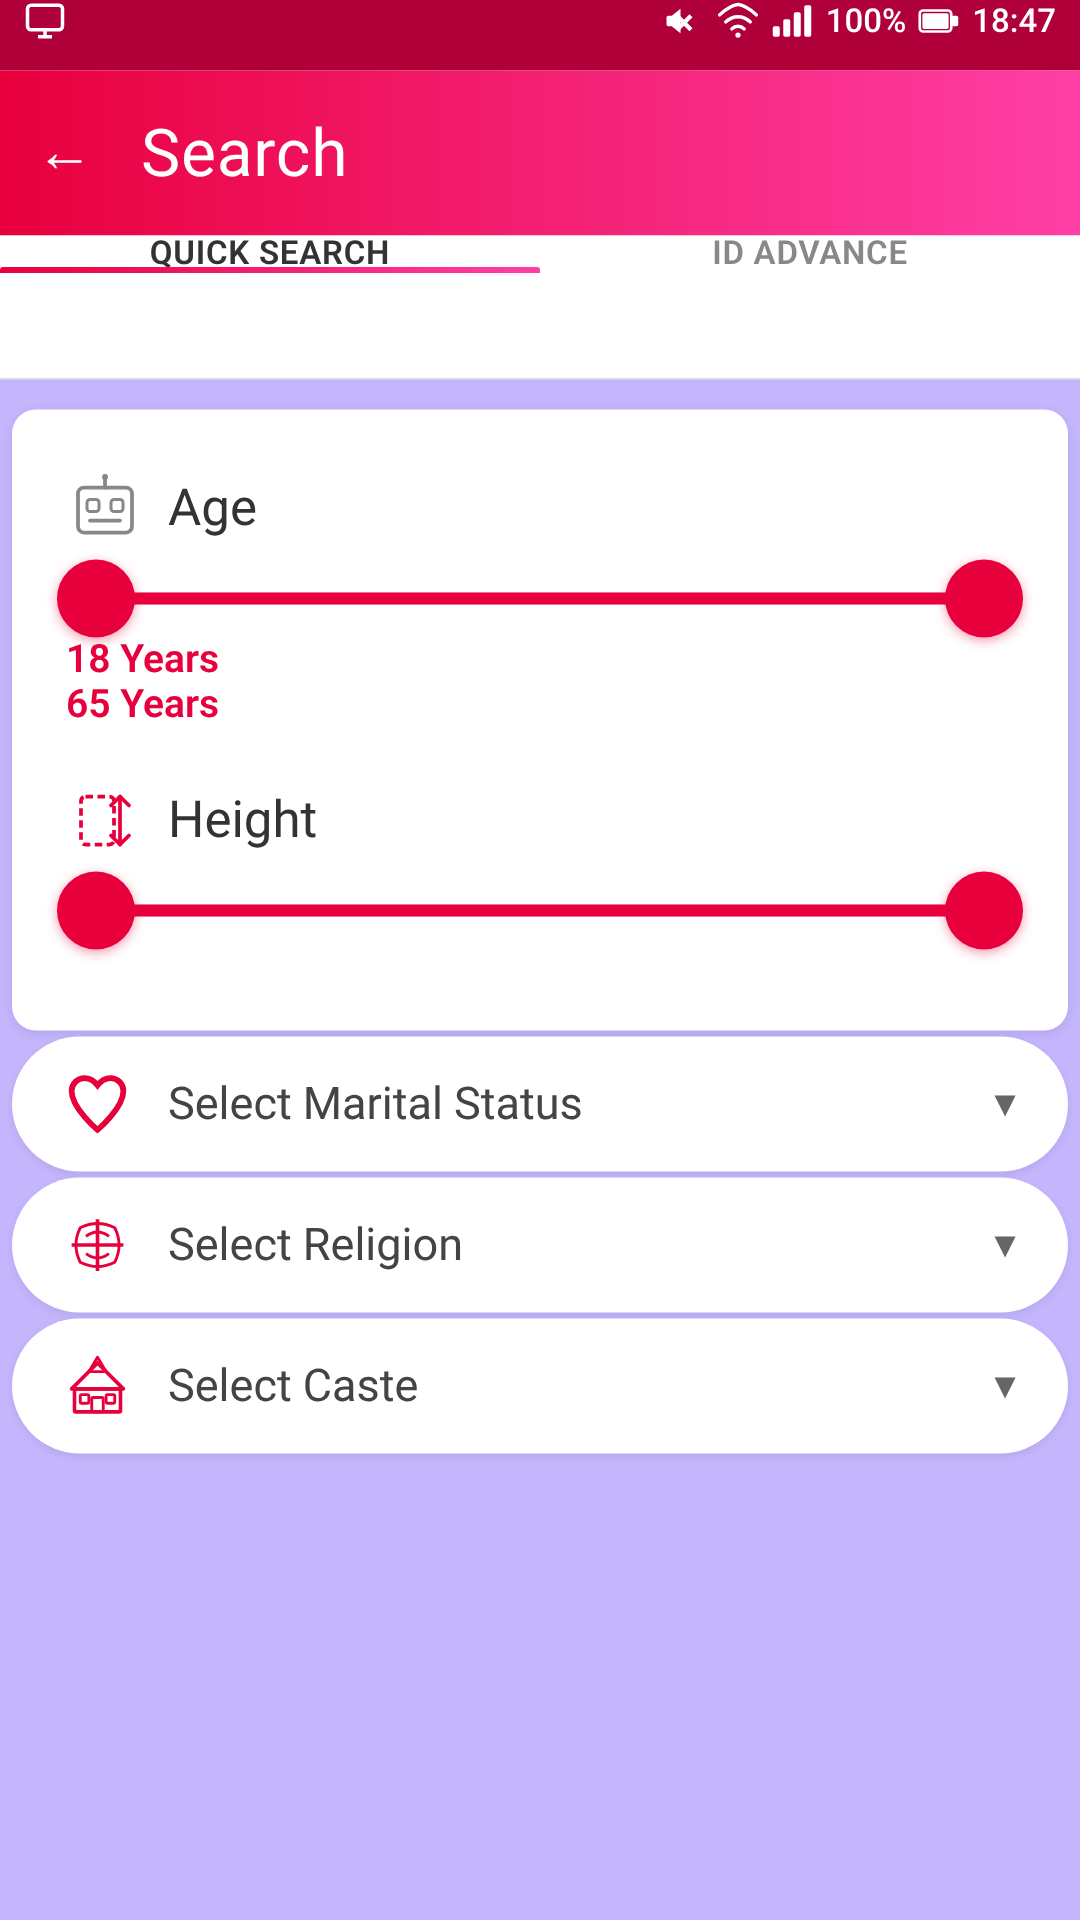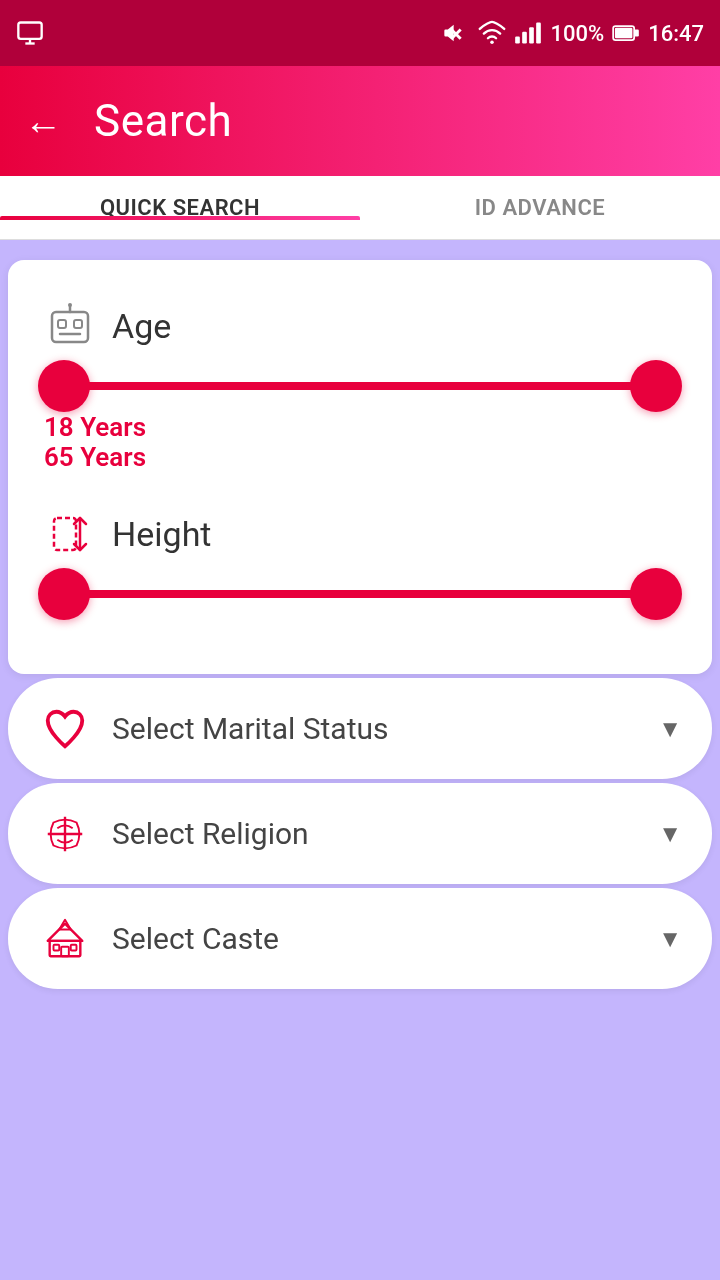--- a/index.html
+++ b/index.html
@@ -8,24 +8,24 @@
       width: 720px;
       min-height: 1280px;
       font-family: 'Roboto', Arial, sans-serif;
       background: #f0f0f0;
       overflow-x: hidden;
     }
 
     
     .status-bar {
       width: 720px;
-      height: 66px;
+      height: 47px;
       background: #b0003a;
       display: flex;
-      align-items: center;
+      align-items: flex-start;
       justify-content: space-between;
       padding: 0 16px;
       color: white;
       font-size: 22px;
     }
     .status-left { display: flex; align-items: center; gap: 6px; }
     .status-right { display: flex; align-items: center; gap: 8px; font-size: 22px; font-weight: 500; }
 
     
     .toolbar {
@@ -46,24 +46,24 @@
     .toolbar-title {
       color: white;
       font-size: 44px;
       font-weight: 400;
       letter-spacing: 0.5px;
     }
 
     
     .tabs {
       width: 720px;
-      height: 64px;
+      height: 96px;
       background: white;
       display: flex;
-      align-items: center;
+      align-items: flex-start;
       border-bottom: 1px solid #ddd;
     }
     .tab {
       flex: 1;
       display: flex;
       align-items: center;
       justify-content: center;
       font-size: 22px;
       font-weight: 600;
       color: #888;
@@ -165,21 +165,21 @@
     .range-label {
       font-size: 26px;
       font-weight: 600;
       color: #e8003d;
     }
 
     
     .dropdown-item {
       background: white;
       border-radius: 50px;
-      height: 101px;
+      height: 90px;
       display: flex;
       align-items: center;
       padding: 0 30px;
       gap: 20px;
       box-shadow: 0 2px 6px rgba(0,0,0,0.07);
       cursor: pointer;
     }
     .dropdown-icon {
       width: 54px;
       height: 54px;
@@ -231,21 +231,21 @@
         <rect x="13" y="7" width="4" height="14" rx="1" fill="white"></rect>
         <rect x="19" y="3" width="4" height="18" rx="1" fill="white"></rect>
       </svg>
     <span>100%</span>
 
     <svg width="28" height="28" viewBox="0 0 24 24" fill="white">
         <rect x="1" y="6" width="18" height="12" rx="2" stroke="white" stroke-width="1.5" fill="none"></rect>
         <rect x="19" y="9" width="4" height="6" rx="1" fill="white"></rect>
         <rect x="2.5" y="7.5" width="15" height="9" rx="1" fill="white"></rect>
       </svg>
-    <span>16:47</span>
+    <span>18:47</span>
   </div>
 </div>
 
 <div class="toolbar">
   <span class="toolbar-back">←</span>
   <span class="toolbar-title">Search</span>
 </div>
 
 <div class="tabs">
   <div class="tab active">

